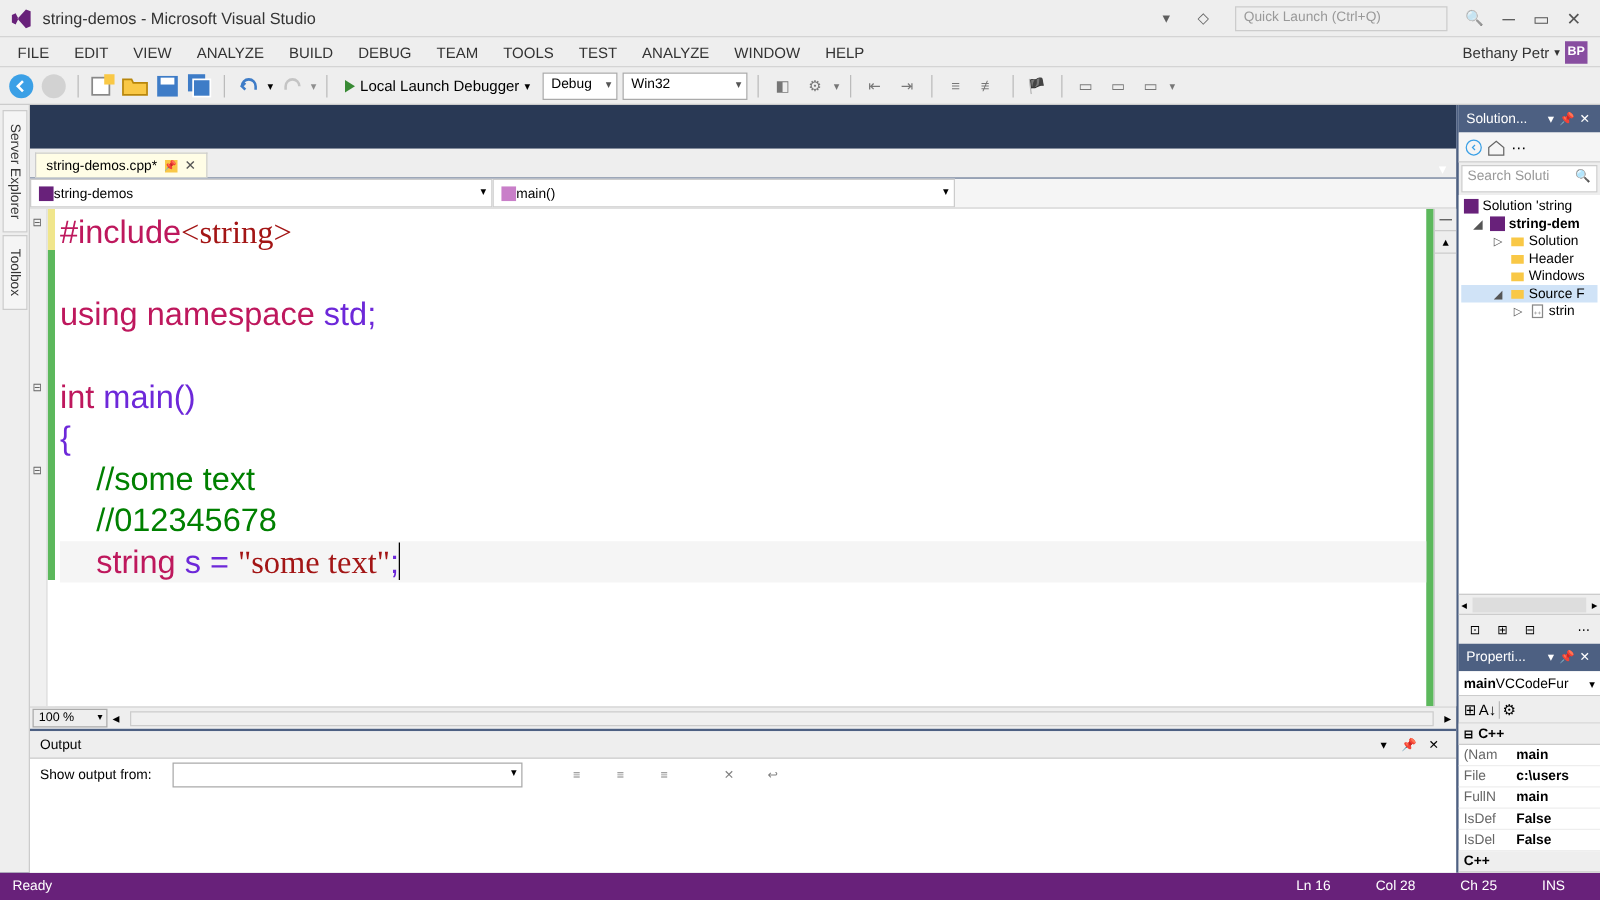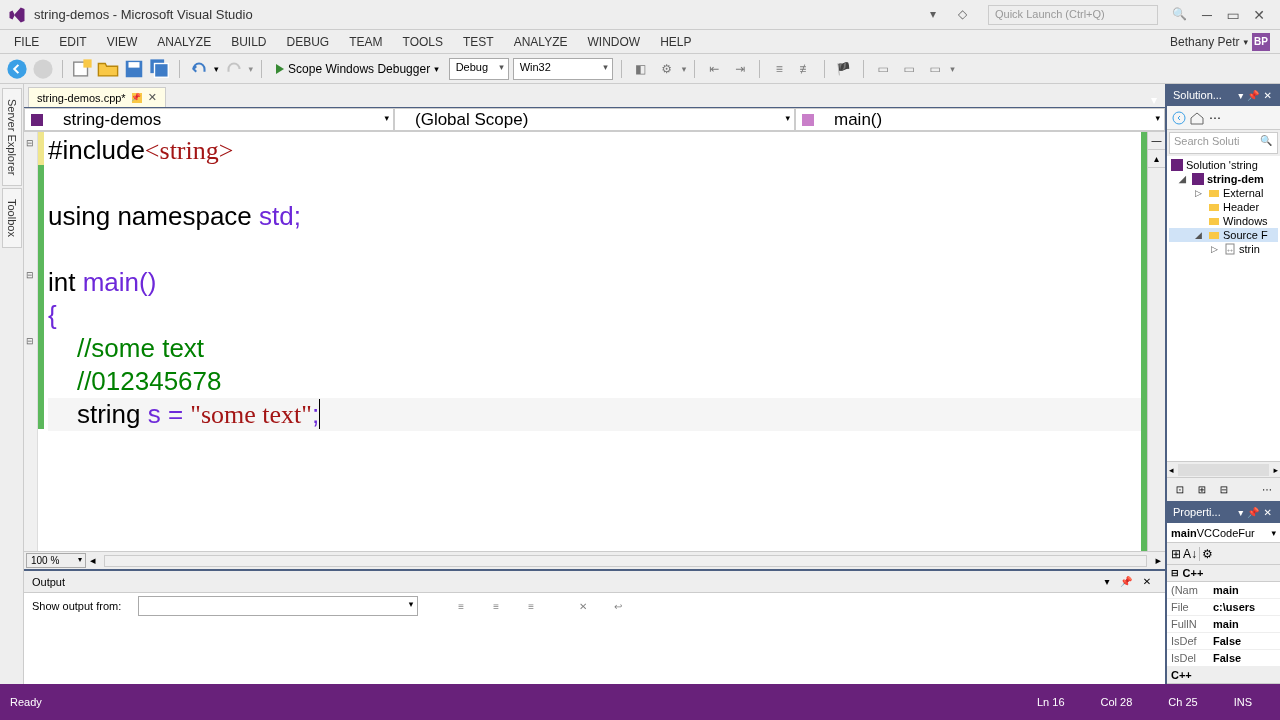--- a/index.html
+++ b/index.html
@@ -30,43 +30,43 @@
 .toolbar .combo::after { content: '▾'; position: absolute; right: 4px; top: 3px; font-size: 9px; color: #555; }
 
 
 .content { flex: 1; display: flex; background: #293955; position: relative; }
 
 
 .leftsidebar { width: 24px; background: #eee; border-right: 1px solid #ccc; display: flex; flex-direction: column; align-items: center; padding-top: 4px; }
 .leftsidebar .sidetab { writing-mode: vertical-rl; text-orientation: mixed; padding: 10px 3px; font-size: 11px; color: #333; cursor: pointer; border: 1px solid #ccc; background: #f5f5f5; margin-bottom: 2px; }
 
 
-.editor-zone { flex: 1; display: flex; flex-direction: column; background: #fff; }
+.editor-zone { flex: 1; display: flex; flex-direction: column; background: #fff; margin-top: 35px; }
 
 
 .tabrow { height: 24px; background: #eee; display: flex; align-items: flex-end; padding-left: 4px; border-bottom: 1px solid #4d6082;}
 .tabrow .tab { background: #fffde6; border: 1px solid #ccc; border-bottom: none; padding: 3px 8px; font-size: 11px; display: flex; align-items: center; gap: 6px; }
 .tabrow .tab .tabclose { cursor: pointer; font-size: 11px; color: #555; }
 .tabrow .dropdown-arrow { margin-left:auto; padding: 0 8px; cursor:pointer; color:#fff;}
 
 
 .navbar { height: 24px; background: #f5f5f5; display: flex; border-bottom: 1px solid #ccc; }
-.navbar .navcombo { flex: 1; border: 1px solid #ccc; padding: 3px 6px; font-size: 17px; position: relative; background: #fff; display:flex; align-items:center; gap:20px;}
+.navbar .navcombo { flex: 1; border: 1px solid #ccc; padding: 3px 6px; font-size: 11px; position: relative; background: #fff; display:flex; align-items:center; gap:0;}
 .navbar .navcombo::after { content: '▾'; position: absolute; right: 4px; top: 4px; font-size: 9px; }
 .navbar .navcombo .nicon { width:12px; height:12px; display:inline-block;}
 
 
 .codeview { flex: 1; display: flex; background: #fff; position: relative; overflow: hidden; }
 .gutter { width: 14px; background: #f0f0f0; border-right: 1px solid #ddd; position:relative;}
 .gutter .foldmark { position:absolute; left:2px; font-size:9px; color:#666; cursor:pointer;}
 .changebar { width: 6px; background: #fff; }
 .changebar .green { background: #5cb85c; }
 .changebar .yellow { background: #f0e68c; }
 .code { flex: 1; font-family: Consolas, monospace; font-size: 26px; line-height: 33px; padding: 2px 0 2px 4px; white-space: pre; position: relative; }
-.code .kw { color: #000000; }
+.code .kw { color: #be185d; }
 .code .str { color: #a31515; font-family: Liberation Serif, serif; }
 .code .cmt { color: #008000; }
 .code .txt { color: #6d28d9; }
 .code .currentline { background: #f5f5f5; display: block; }
 .code .cursor { border-right: 1px solid #000; }
 .rightchange { width:6px; background:#5cb85c;}
 .scrollbtn { width:18px; background:#eee; border-left:1px solid #ccc; display:flex; flex-direction:column;}
 .scrollbtn .sbtn {height:18px; display:flex; align-items:center; justify-content:center; cursor:pointer; font-size:10px; border-bottom:1px solid #ccc;}
 
 
@@ -112,21 +112,21 @@
 .proppanel { display:flex; flex-direction:column;}
 .proppanel .propsubhdr { height:20px; border-bottom:1px solid #ccc; padding:2px 4px; font-size:11px; background:#fff; display:flex; align-items:center; overflow:hidden; white-space:nowrap;}
 .proppanel .proptools {height:22px; background:#eee; border-bottom:1px solid #ccc; display:flex; align-items:center; padding:0 4px; gap:2px;}
 .proppanel .propgrid { background:#fff; font-size:11px;}
 .proppanel .propcat { background:#eee; padding:2px 4px; font-weight:bold; border-bottom:1px solid #ccc; display:flex; align-items:center; gap:4px;}
 .proppanel .proprow { display:flex; border-bottom:1px solid #eee;}
 .proppanel .proprow .pname { width:42px; padding:2px 4px; color:#666; overflow:hidden; white-space:nowrap;}
 .proppanel .proprow .pval { flex:1; padding:2px 4px; font-weight:bold; overflow:hidden; white-space:nowrap;}
 
 
-.statusbar { height: 36px; background: #68217a; color: #fff; display: flex; align-items: center; padding: 0 10px; font-size: 11px; }
+.statusbar { height: 22px; background: #68217a; color: #fff; display: flex; align-items: center; padding: 0 10px; font-size: 11px; }
 .statusbar .spacer { flex: 1; }
 .statusbar .sitem { margin: 0 18px; }
 
 
 .isvg { width: 100%; height: 100%; }
 </style>
 </head>
 <body>
 
 <div class="titlebar">
@@ -210,21 +210,21 @@
   <span style="font-size:9px;">▾</span>
   <div class="tbtn" style="opacity:0.4;">
       <svg class="isvg" viewBox="0 0 16 16">
         <path d="M12 8a4 4 0 00-8 0v2" fill="none" stroke="#888" stroke-width="1.5"></path>
       </svg>
     </div>
   <span style="font-size:9px;opacity:0.4;">▾</span>
   <div class="sep"></div>
   <div class="playbtn">
     <div class="play-triangle"></div>
-    <span>Scope Windows Debugger</span>
+    <span>Local Launch Debugger</span>
     <span style="font-size:9px;">▾</span>
   </div>
   <div class="combo">Debug</div>
   <div class="combo" style="min-width:100px;">Win32</div>
   <div class="sep"></div>
   <div class="tbtn" style="opacity:0.5;">◧</div>
   <div class="tbtn" style="opacity:0.5;">⚙</div>
   <span style="font-size:9px;opacity:0.5;">▾</span>
   <div class="sep"></div>
   <div class="tbtn" style="opacity:0.5;">⇤</div>
@@ -258,23 +258,20 @@
       </div>
       <div class="dropdown-arrow">▾</div>
     </div>
 
     <div class="navbar">
       <div class="navcombo" style="flex:0 0 370px;">
         <svg class="nicon" viewBox="0 0 12 12">
             <rect width="12" height="12" fill="#68217a"></rect>
           </svg>
         <span>string-demos</span>
-      </div>
-      <div class="navcombo">
-        <span style="padding-left:14px;">(Global Scope)</span>
       </div>
       <div class="navcombo" style="flex:0 0 370px;">
         <svg class="nicon" viewBox="0 0 12 12">
             <rect width="12" height="12" fill="#c97fc9"></rect>
           </svg>
         <span>main()</span>
       </div>
     </div>
 
     <div class="codeview">
@@ -362,21 +359,21 @@
         <svg class="ticon" viewBox="0 0 12 12">
             <rect width="12" height="12" fill="#68217a"></rect>
           </svg>
         <span>string-dem</span>
       </div>
       <div class="tnode l2">
         <span class="expander">▷</span>
         <svg class="ticon" viewBox="0 0 12 12">
             <rect x="1" y="3" width="10" height="7" fill="#f9c846"></rect>
           </svg>
-        <span>External</span>
+        <span>Solution</span>
       </div>
       <div class="tnode l2">
         <span class="expander"></span>
         <svg class="ticon" viewBox="0 0 12 12">
             <rect x="1" y="3" width="10" height="7" fill="#f9c846"></rect>
           </svg>
         <span>Header</span>
       </div>
       <div class="tnode l2">
         <span class="expander"></span>

